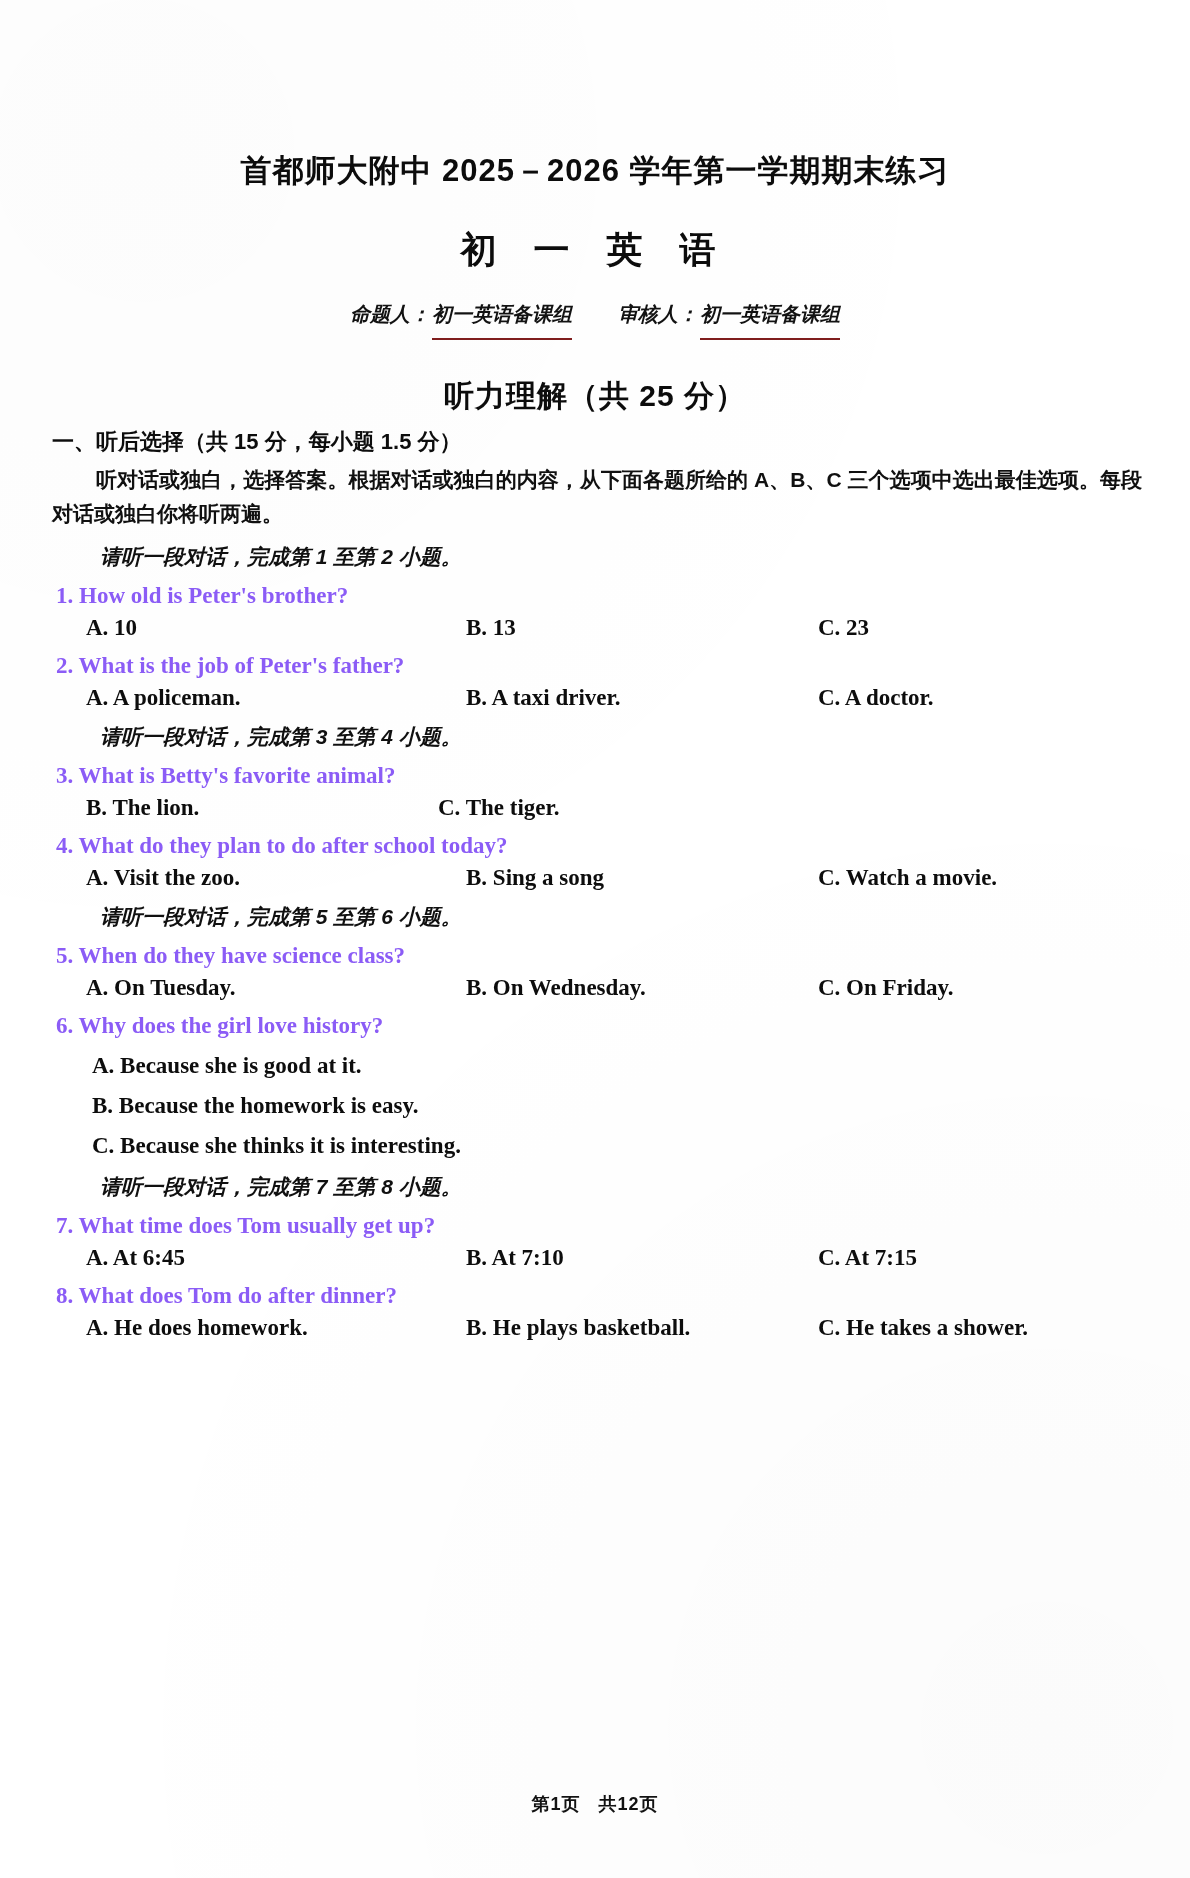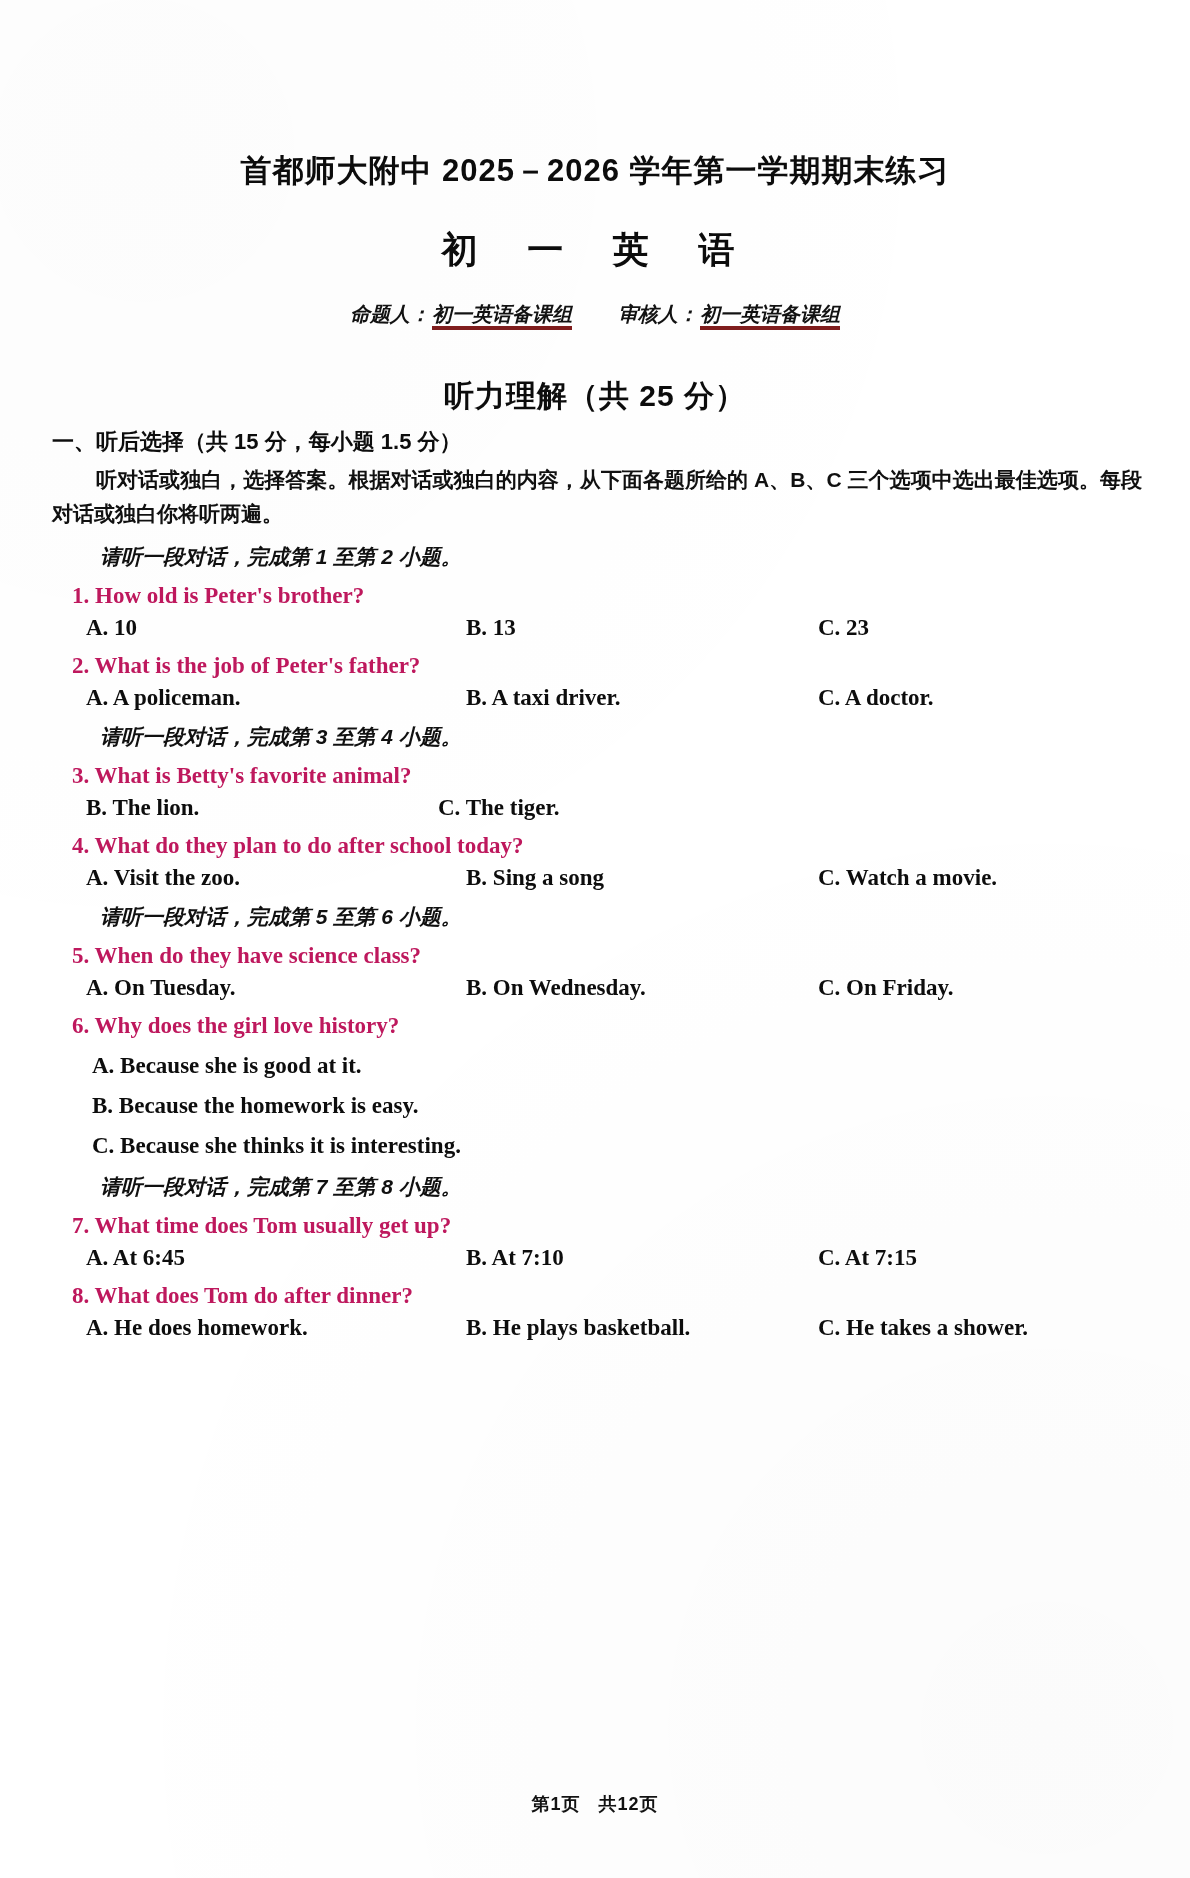--- a/index.html
+++ b/index.html
@@ -40,40 +40,40 @@
     text-align: center;
     font-family: "Liberation Sans", "DejaVu Sans", sans-serif;
     font-weight: bold;
     font-size: 31px;
     letter-spacing: 1px;
     margin-top: 150px;
     color: #0c0c0c;
   }
   .subject-title {
     text-align: center;
-    font-family: Liberation Mono, monospace;
+    font-family: Liberation Serif, serif;
     font-weight: bold;
     font-size: 36px;
     letter-spacing: 14px;
     margin-top: 34px;
     color: #0c0c0c;
   }
   .byline {
     text-align: center;
     font-family: "Liberation Sans", "DejaVu Sans", sans-serif;
     font-weight: bold;
     font-size: 20px;
     margin-top: 26px;
     color: #121212;
     font-style: italic;
   }
   .byline .lbl { margin-right: 2px; }
   .byline .val {
-    border-bottom: 4px solid #7f1d1d;
-    padding-bottom: 1px;
+    border-bottom: 2px solid #7f1d1d;
+    padding-bottom: 13px;
   }
   .byline .gap { display: inline-block; width: 46px; }
 
   .section-title {
     text-align: center;
     font-family: "Liberation Sans", "DejaVu Sans", sans-serif;
     font-weight: bold;
     font-size: 30px;
     margin-top: 48px;
     margin-bottom: 10px;
@@ -108,23 +108,23 @@
     font-weight: bold;
     font-style: italic;
     font-size: 21px;
     margin: 12px 0 10px 0;
     padding-left: 48px;
     color: #101010;
   }
   .question {
     font-size: 23px;
     font-weight: bold;
-    margin: 12px 0 4px 16px;
+    margin: 12px 0 4px 0;
     padding-left: 4px;
-    color: #be185d;
+    color: #8b5cf6;
   }
   .options-row {
     display: flex;
     font-size: 23px;
     font-weight: bold;
     margin: 6px 0 6px 0;
     padding-left: 34px;
     color: #0d0d0d;
   }
   .opt {

